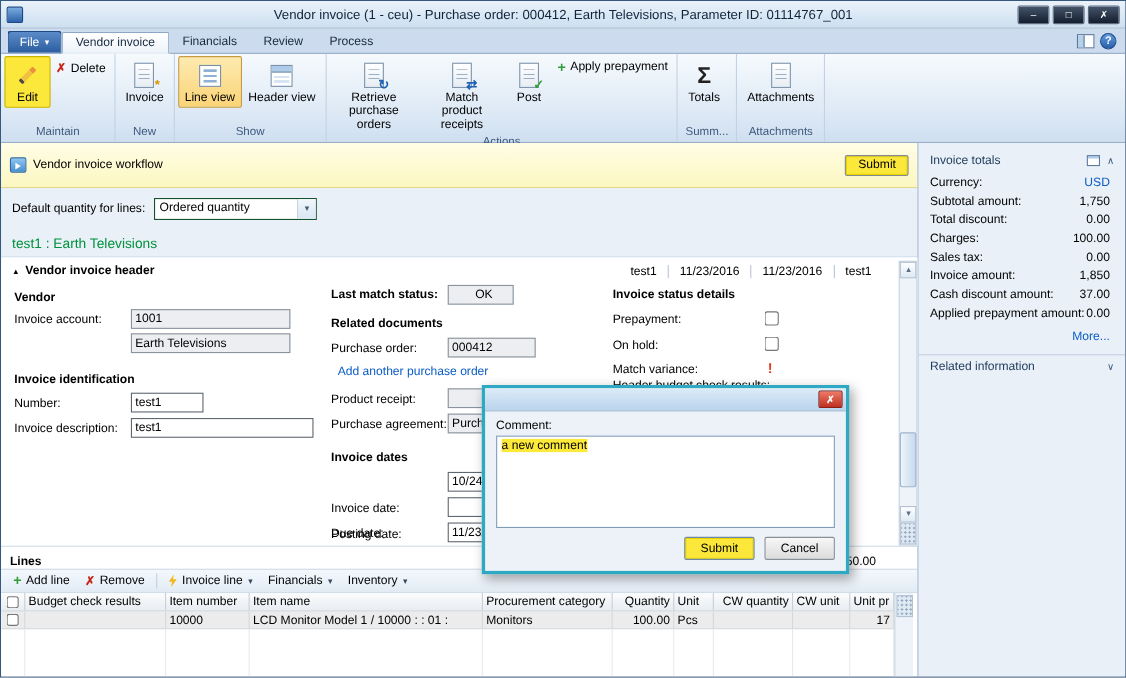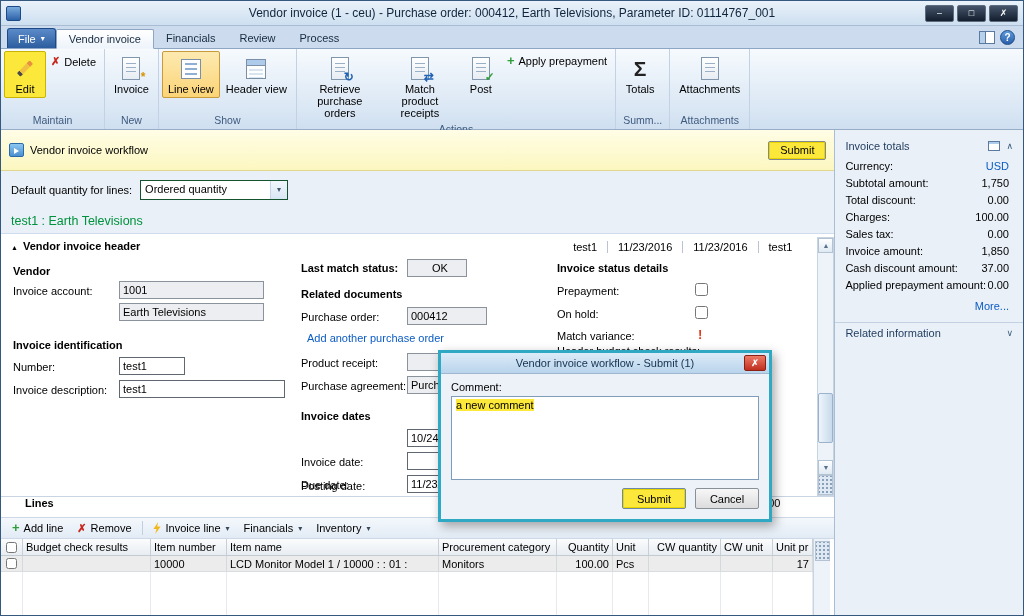--- a/index.html
+++ b/index.html
@@ -87,21 +87,21 @@
 
   
   .vscroll { position:absolute; top:3px; right:0; bottom:0; width:17px; background:#eef3f9; border:1px solid #c8d4e2; display:flex; flex-direction:column; align-items:center; }
   .vs-btn { width:15px; height:15px; background:linear-gradient(#fdfeff,#dfe9f3); border:1px solid #b4c3d4; color:#5a7089; font-size:7px; display:flex; align-items:center; justify-content:center; }
   .vs-track { flex:1; width:15px; position:relative; }
   .vs-thumb { position:absolute; left:0; top:140px; width:15px; height:50px; background:linear-gradient(90deg,#eef4fa,#c8daec); border:1px solid #9ab2cc; border-radius:2px; }
   .vs-grip { width:15px; height:20px; background-color:#dfe9f3; border:1px solid #b4c3d4; background-image:radial-gradient(#8aa0b8 1px, transparent 1px); background-size:4px 4px; background-position:2px 2px; }
 
   
   .lines-area { flex:1; background:#fff; border-top:1px solid #c8d4e2; display:flex; flex-direction:column; }
-  .lines-title-row { height:20px; display:flex; align-items:flex-start; padding:0 24px; }
+  .lines-title-row { height:20px; display:flex; align-items:flex-end; padding:0 8px; }
   .lines-total { margin-left:auto; margin-right:30px; }
   .lines-toolbar { height:22px; background:linear-gradient(#f4f8fc,#e2ebf5); border-top:1px solid #cdd9e6; border-bottom:1px solid #cdd9e6; display:flex; align-items:center; padding:0 4px; }
   .tbtn { display:flex; align-items:center; gap:4px; padding:1px 7px; white-space:nowrap; }
   .tbtn .arrow { font-size:8px; color:#3a4a5c; margin-left:1px; }
   .tsep { width:1px; height:14px; background:#c2cfdd; margin:0 3px; }
   .bolt-icon { display:inline-block; width:9px; height:12px; background:#f0b81c; clip-path:polygon(62% 0, 10% 58%, 44% 58%, 30% 100%, 90% 38%, 52% 38%); }
   .grid-wrap { flex:1; display:flex; overflow:hidden; }
   .grid { width:812px; display:flex; flex-direction:column; }
   .grid-header { display:flex; height:17px; background:linear-gradient(#fbfcfd,#e8edf2); border-bottom:1px solid #c2cad2; }
   .gh-cell { border-right:1px solid #c8cfd6; padding:1px 3px; white-space:nowrap; overflow:hidden; display:flex; align-items:center; }
@@ -507,21 +507,20 @@
         <span class="panel-title">Related information</span>
         <span class="panel-icons">
           <span class="chev">∨</span>
         </span>
       </div>
     </div>
   </div>
 
   <div class="dialog">
     <div class="dialog-title">
-      <span class="dialog-title-text">Vendor invoice workflow - Submit (1)</span>
       <div class="dialog-close">
           <span>✗</span>
         </div>
     </div>
     <div class="dialog-body">
       <div class="comment-label">Comment:</div>
       <div class="comment-box">
         <span class="hl">a new comment</span>
       </div>
       <div class="dialog-buttons">

